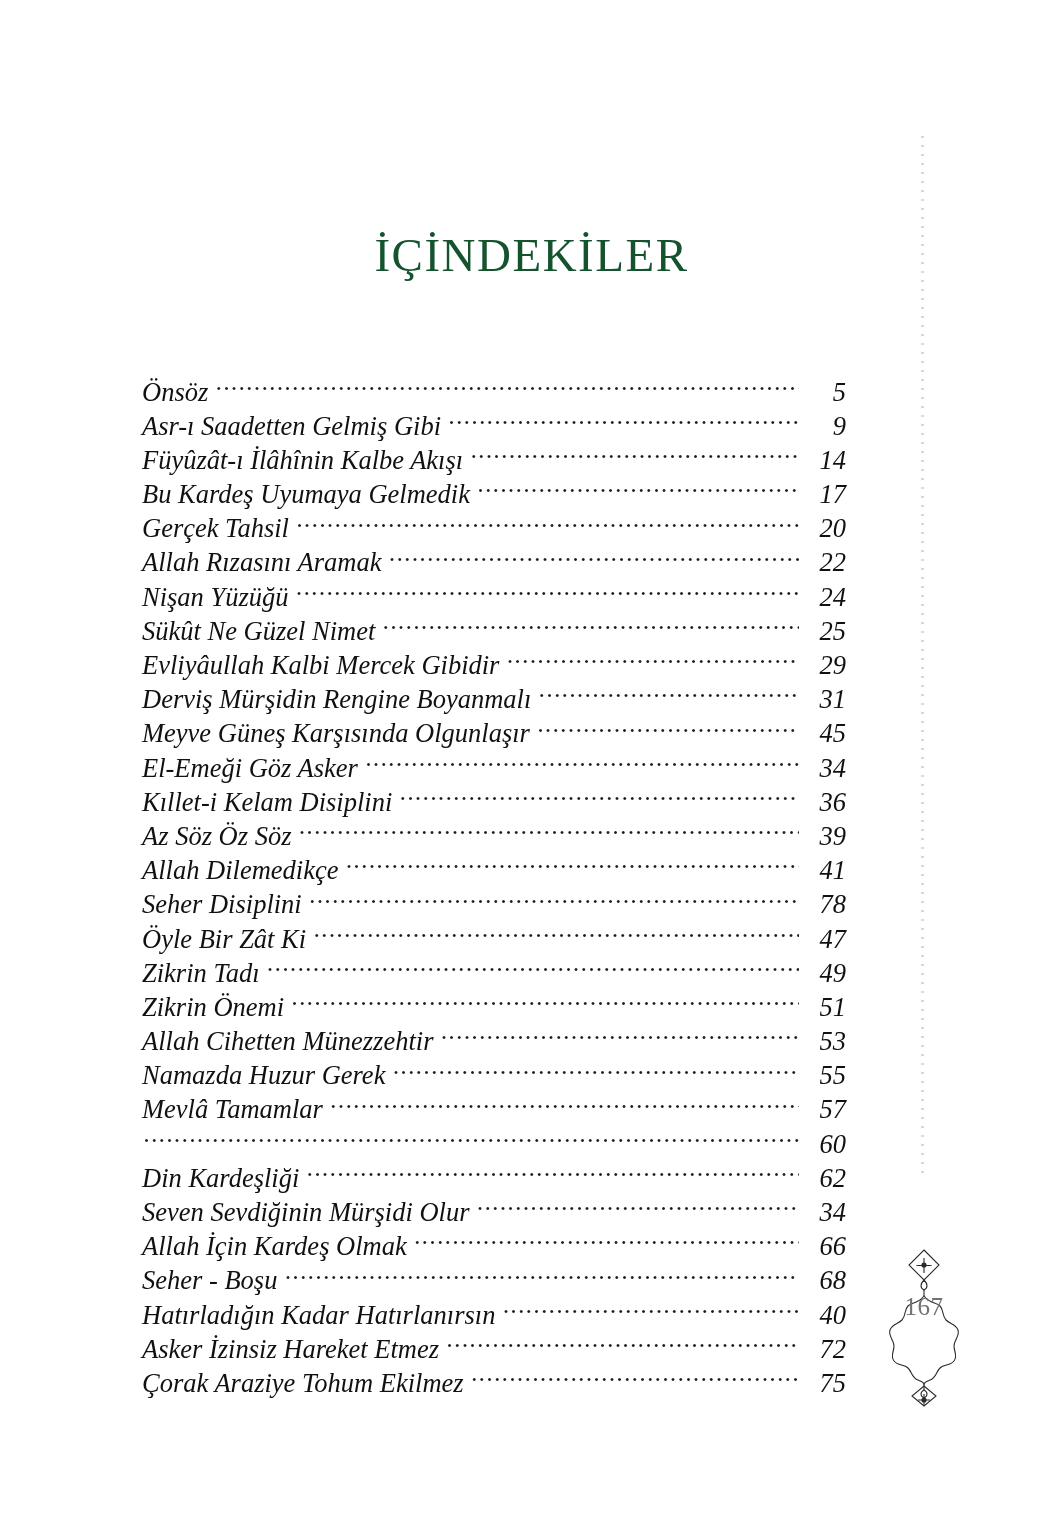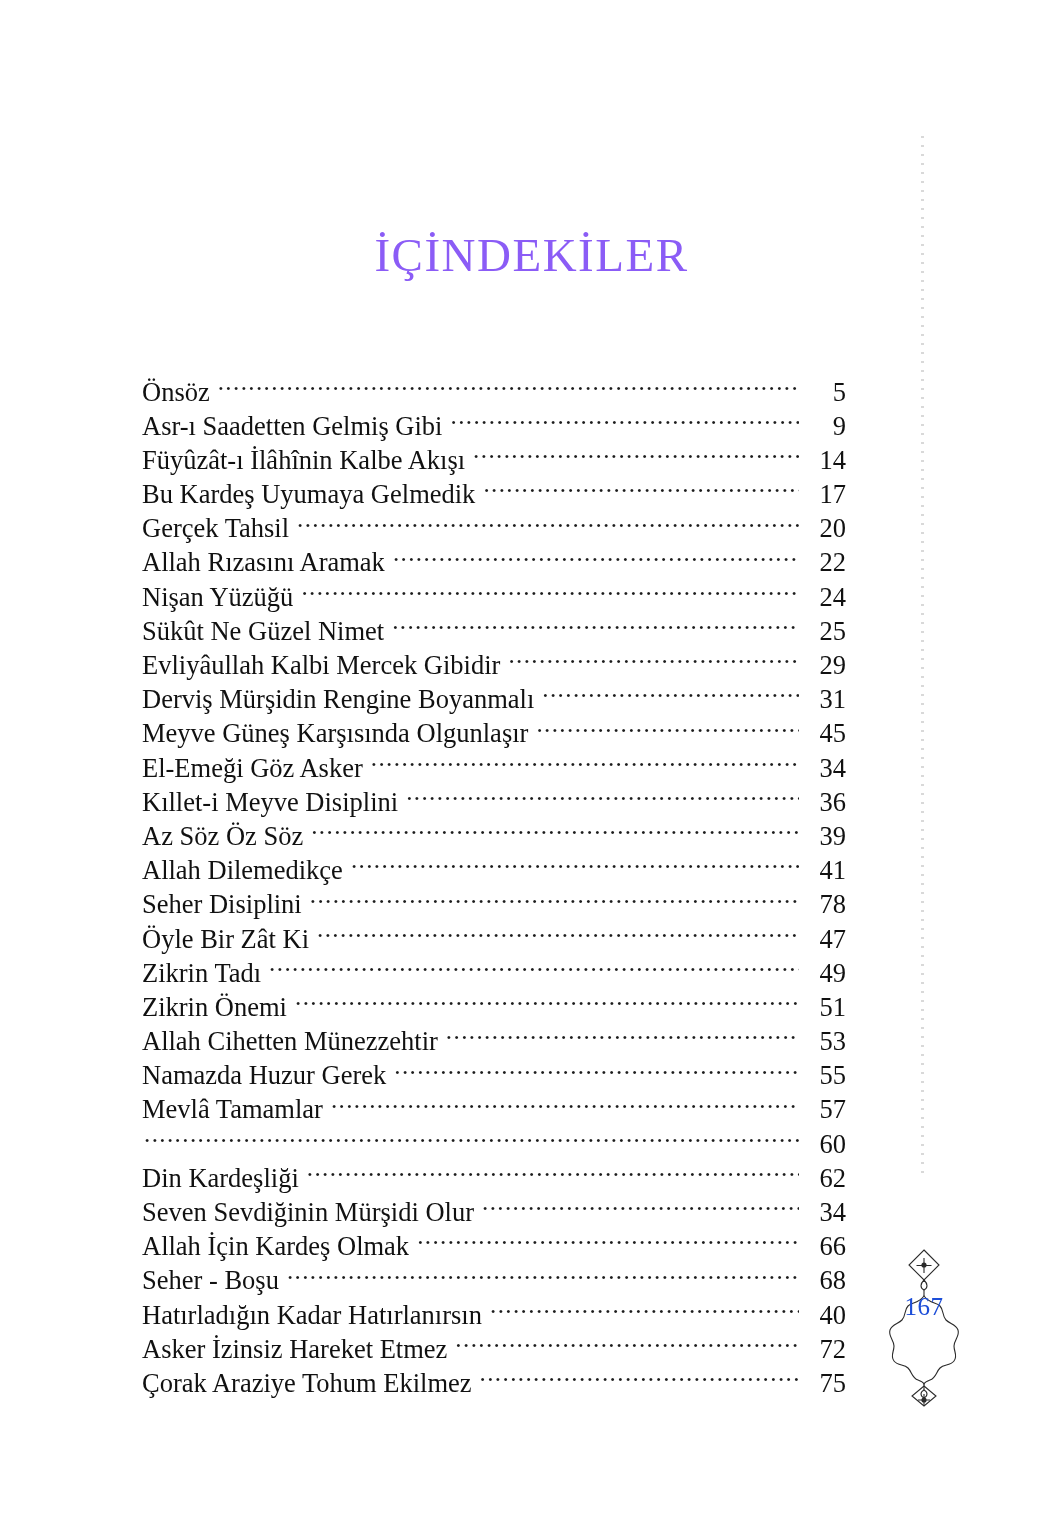--- a/index.html
+++ b/index.html
@@ -21,30 +21,31 @@
   .page-title {
     position: absolute;
     left: 0;
     right: 0;
     top: 232px;
     text-align: center;
     font-size: 47px;
     line-height: 1;
     font-variant: small-caps;
     letter-spacing: 1.5px;
-    color: #8b5cf6;
+    color: #14532d;
     white-space: nowrap;
   }
 
   
   .toc {
     position: absolute;
     left: 142px;
     top: 374px;
     width: 704px;
+    font-style: italic;
   }
   .toc-entry {
     display: flex;
     align-items: baseline;
     width: 100%;
     height: 34.2px;
     font-size: 26.5px;
     line-height: 34.2px;
     color: #111111;
     white-space: nowrap;
@@ -110,21 +111,21 @@
   }
   .folio-number {
     position: absolute;
     left: 0;
     top: 1294px;
     width: 92px;
     margin-left: 878px;
     text-align: center;
     font-size: 25px;
     line-height: 1;
-    color: #1d4ed8;
+    color: #737373;
     letter-spacing: 0.5px;
   }
 </style>
 </head>
 <body>
 
 <div class="page-title">İÇİNDEKİLER</div>
 
 <div class="toc">
     <div class="toc-entry">
@@ -181,21 +182,21 @@
       <span class="toc-title">Meyve Güneş Karşısında Olgunlaşır</span>
       <span class="toc-leader"></span>
       <span class="toc-page">45</span>
     </div>
     <div class="toc-entry">
       <span class="toc-title">El-Emeği Göz Asker</span>
       <span class="toc-leader"></span>
       <span class="toc-page">34</span>
     </div>
     <div class="toc-entry">
-      <span class="toc-title">Kıllet-i Meyve Disiplini</span>
+      <span class="toc-title">Kıllet-i Kelam Disiplini</span>
       <span class="toc-leader"></span>
       <span class="toc-page">36</span>
     </div>
     <div class="toc-entry">
       <span class="toc-title">Az Söz Öz Söz</span>
       <span class="toc-leader"></span>
       <span class="toc-page">39</span>
     </div>
     <div class="toc-entry">
       <span class="toc-title">Allah Dilemedikçe</span>

